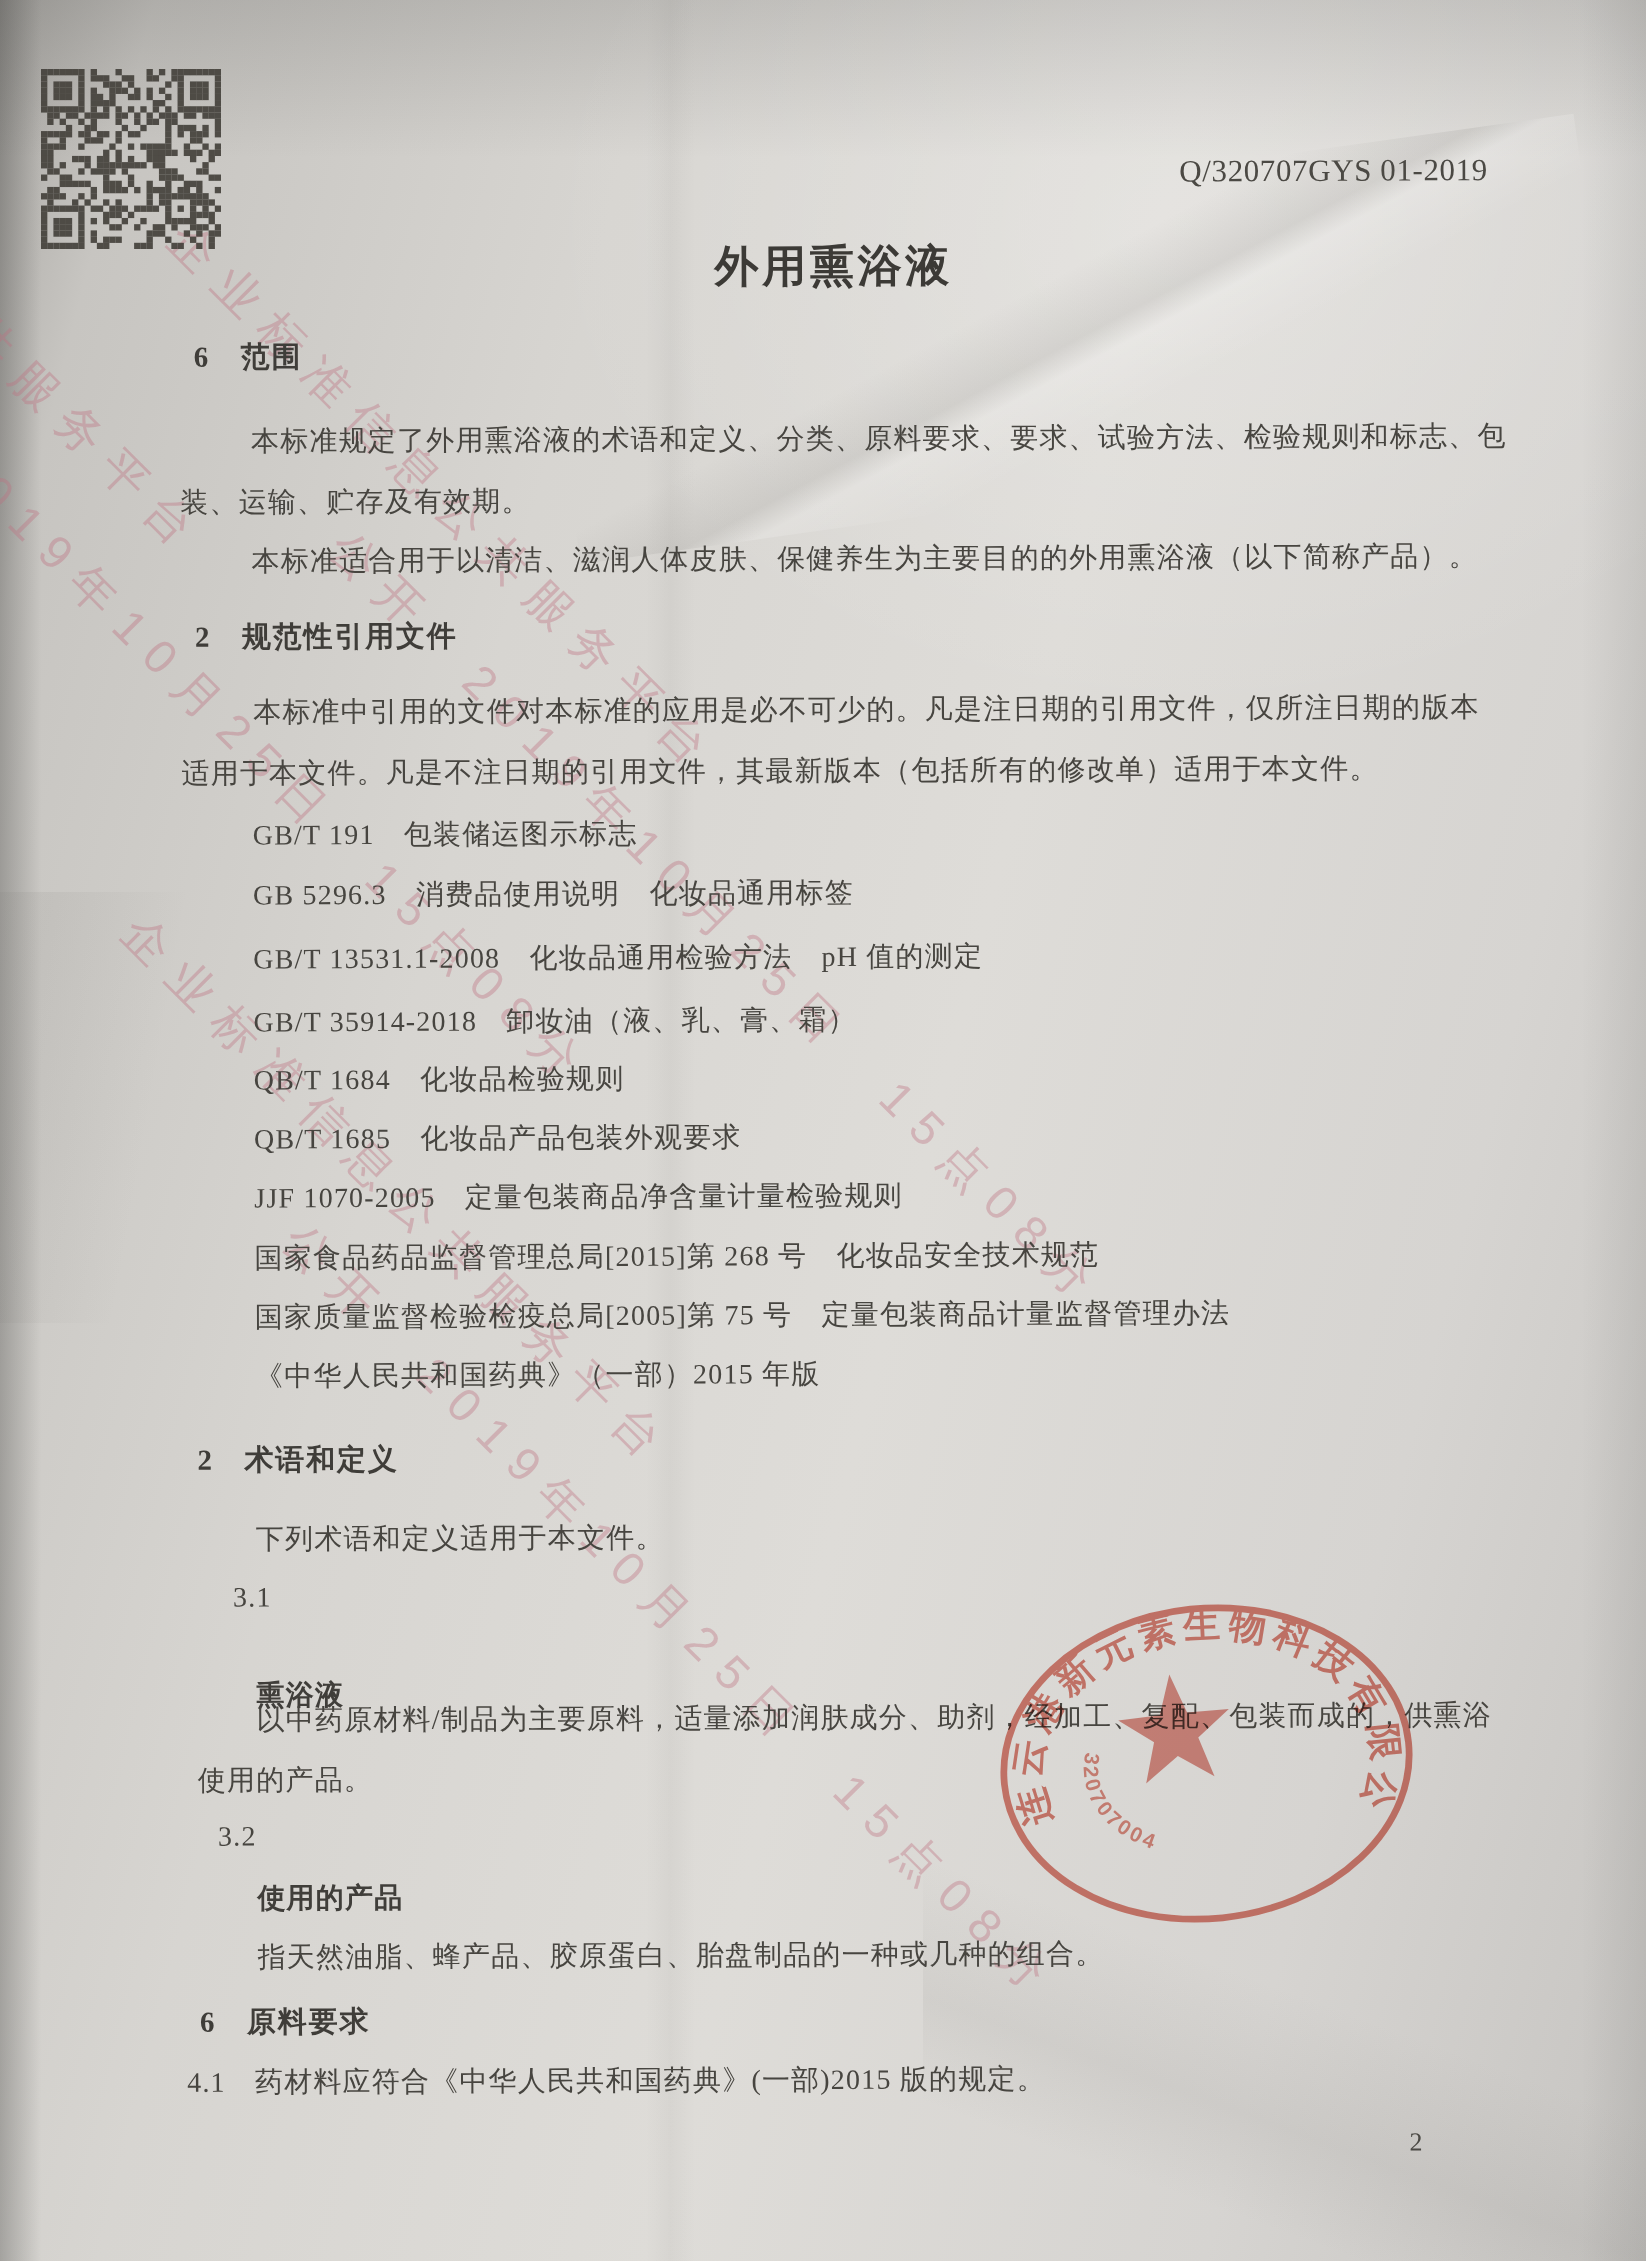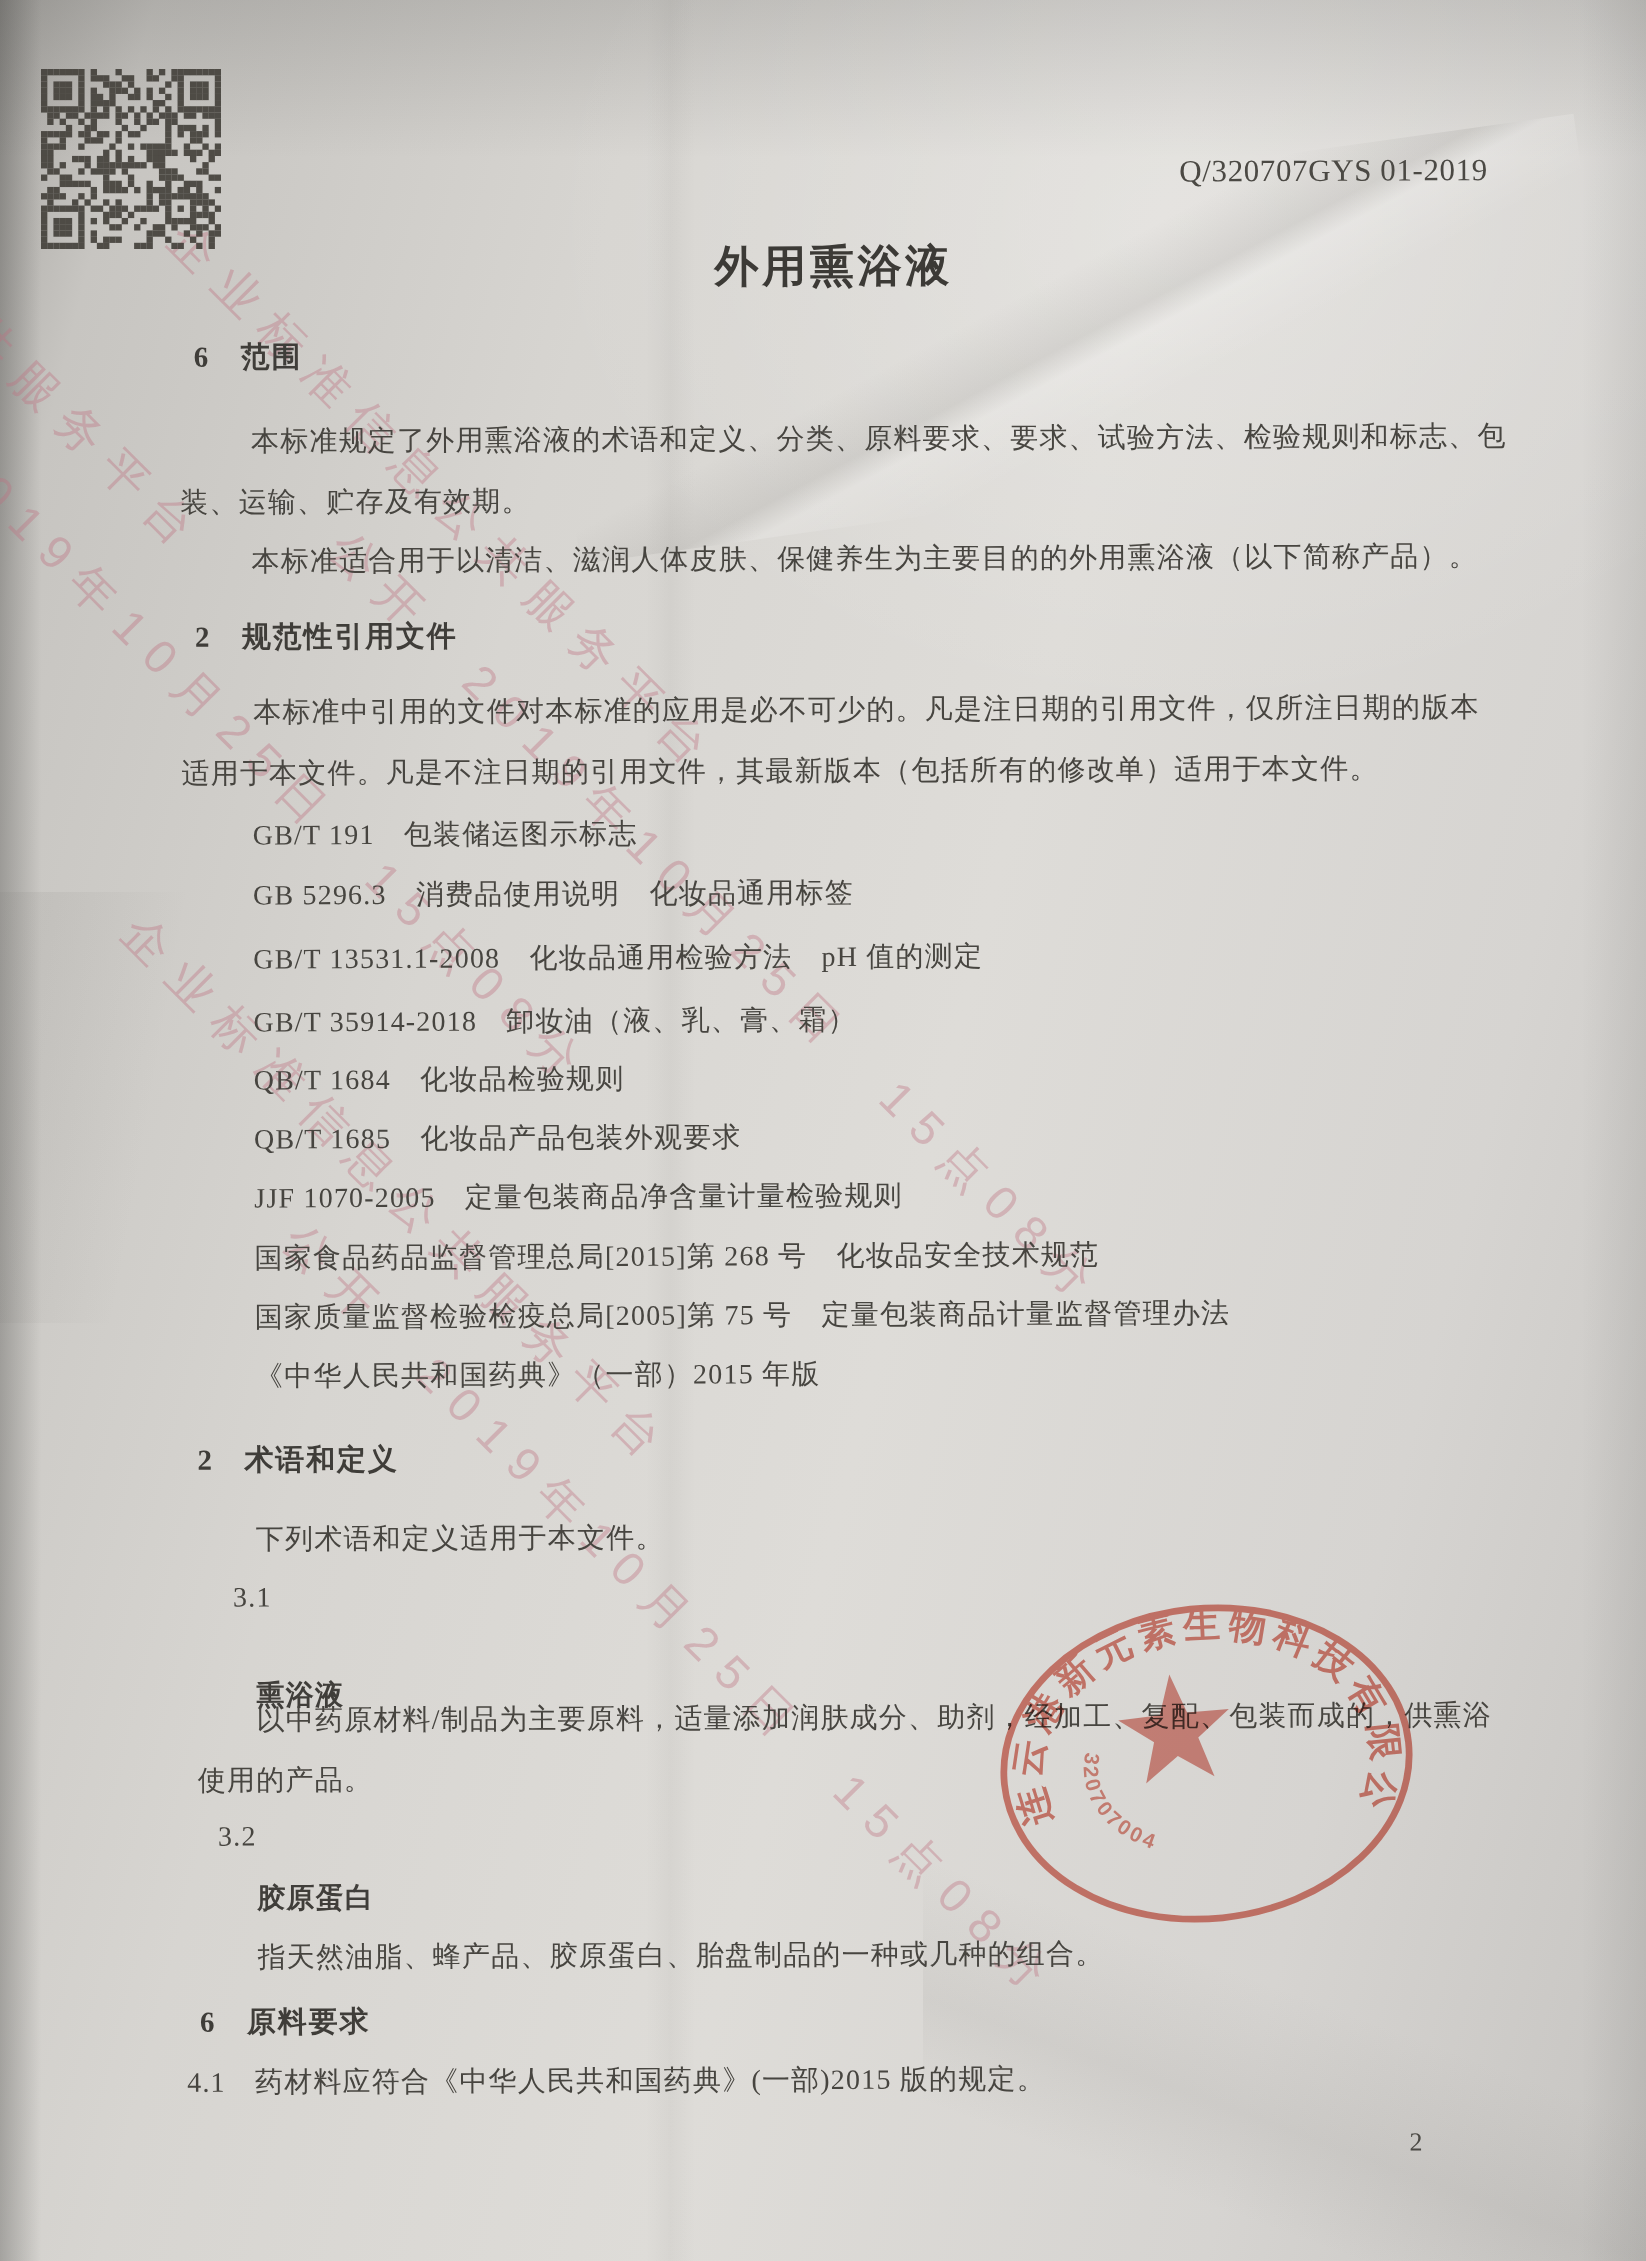--- a/index.html
+++ b/index.html
@@ -515,21 +515,21 @@
     <div class="ln" style="left:254px;top:1296px;">国家质量监督检验检疫总局[2005]第 75 号　定量包装商品计量监督管理办法</div>
     <div class="ln" style="left:254px;top:1355px;">《中华人民共和国药典》（一部）2015 年版</div>
 
     <div class="ln hd" style="left:196px;top:1438px;">2　术语和定义</div>
     <div class="ln" style="left:254px;top:1518px;">下列术语和定义适用于本文件。</div>
     <div class="ln" style="left:183px;top:1579px;margin-left:48px;">3.1</div>
     <div class="ln bold" style="left:254px;top:1638px;margin-top:36px;">熏浴液</div>
     <div class="ln" style="left:254px;top:1699px;">以中药原材料/制品为主要原料，适量添加润肤成分、助剂，经加工、复配、包装而成的，供熏浴</div>
     <div class="ln" style="left:183px;top:1759px;margin-left:12px;">使用的产品。</div>
     <div class="ln" style="left:183px;top:1818px;margin-left:32px;">3.2</div>
-    <div class="ln bold" style="left:254px;top:1877px;">胶原蛋白</div>
+    <div class="ln bold" style="left:254px;top:1877px;">使用的产品</div>
     <div class="ln" style="left:254px;top:1936px;">指天然油脂、蜂产品、胶原蛋白、胎盘制品的一种或几种的组合。</div>
 
     <div class="ln hd" style="left:196px;top:2000px;">6　原料要求</div>
     <div class="ln" style="left:183px;top:2061px;">4.1　药材料应符合《中华人民共和国药典》(一部)2015 版的规定。</div>
 
     <div id="pagenum">2</div>
   </div>
 
   <svg id="seal" width="431" height="357" viewBox="0 0 700 580">
     <defs>

